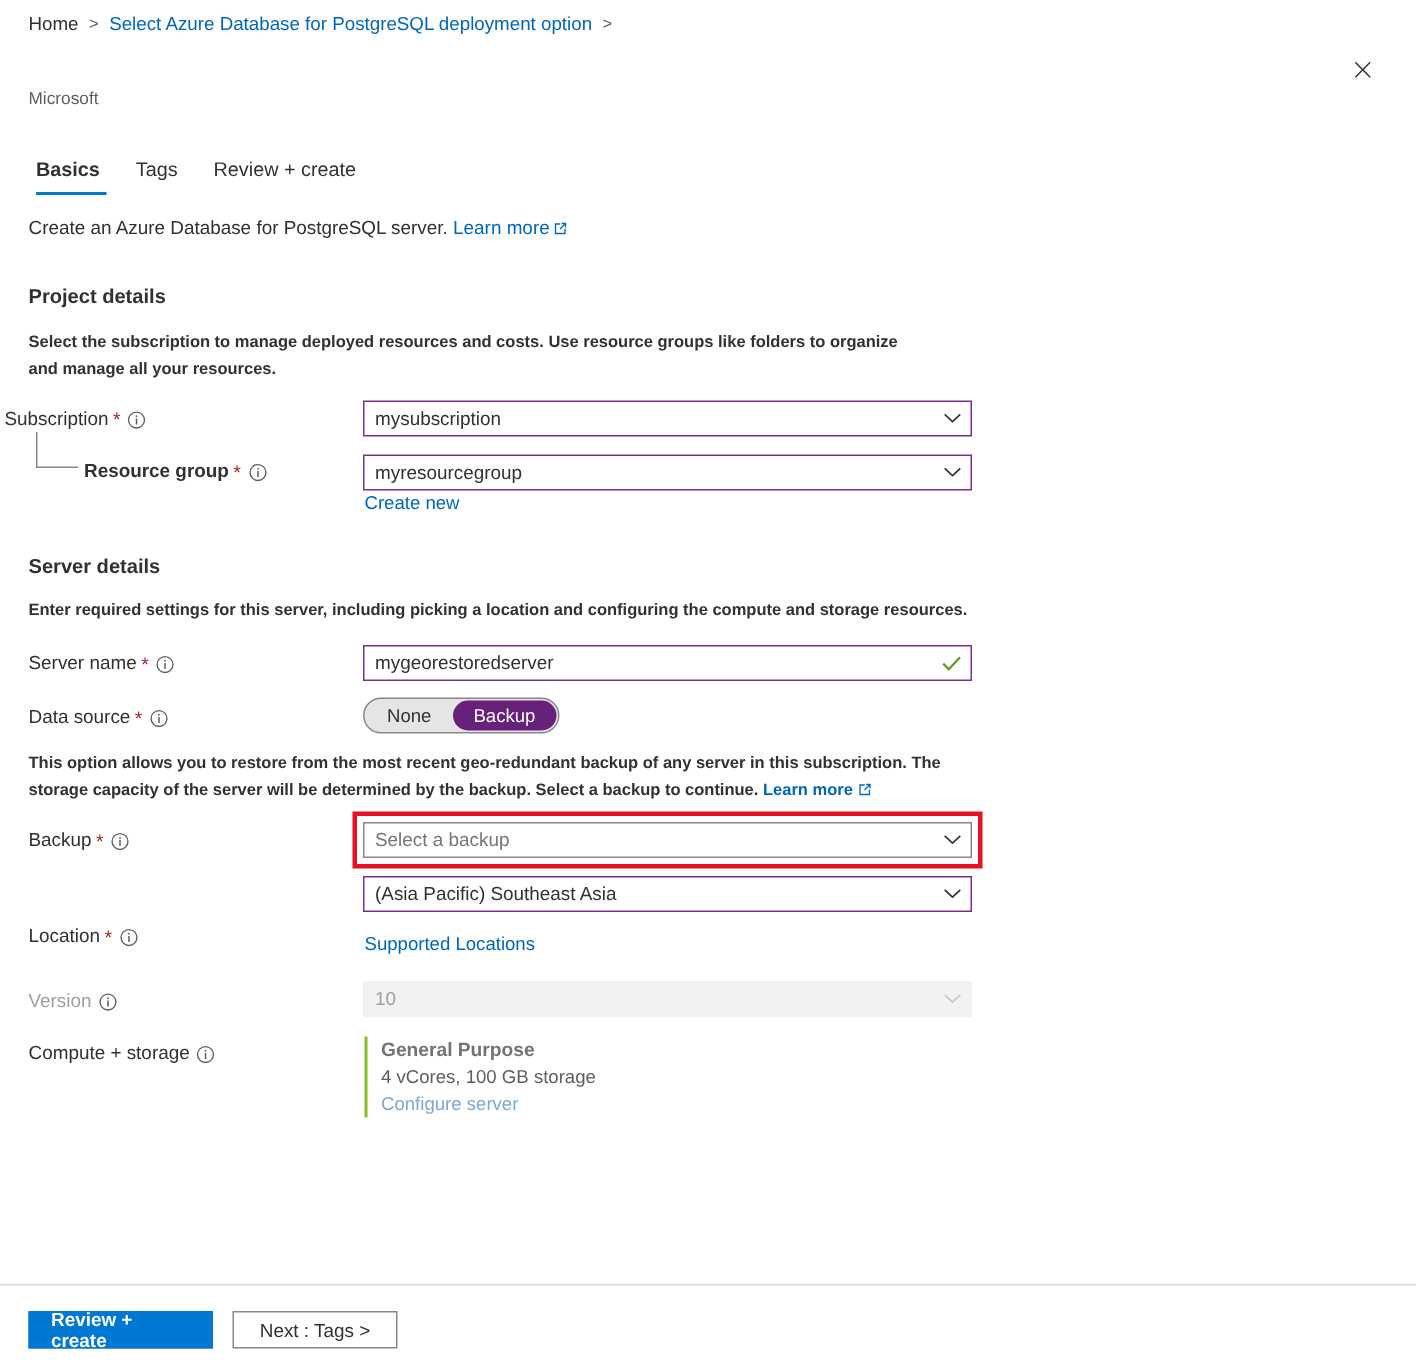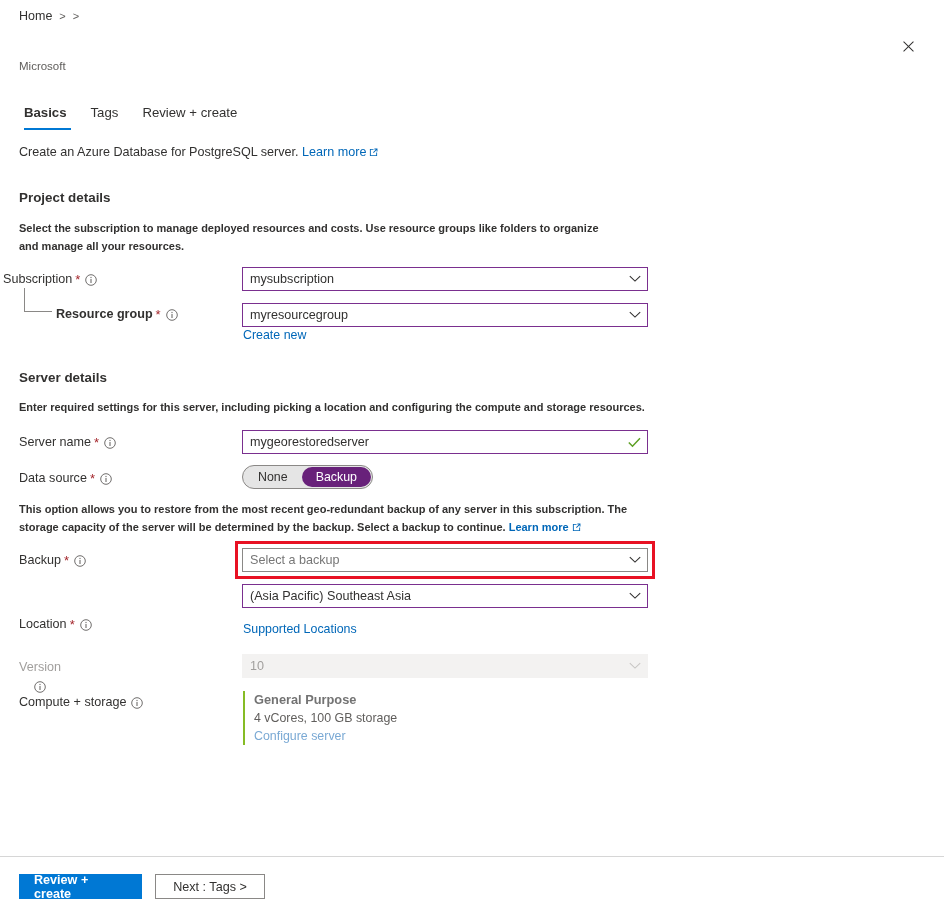--- a/index.html
+++ b/index.html
@@ -78,21 +78,21 @@
     font-size: 11px; line-height: 17.5px; color: #323130; font-weight: bold;
   }
 
   
   .fld-label {
     position: absolute;
     font-size: 12.6px; color: #323130; line-height: 17px;
     display: flex; align-items: center; gap: 5px;
     white-space: nowrap;
   }
-  .fld-label.dim { color: #a19f9d; flex-direction: column; }
+  .fld-label.dim { color: #a19f9d; }
   .req { color: #a4262c; font-size: 13px; margin-left: -2px; }
   .info-ico { display: inline-flex; align-items: center; cursor: pointer; }
 
   
   .tree-line {
     position: absolute;
     border-left: 1px solid #8a8886;
     border-bottom: 1px solid #8a8886;
   }
 
@@ -178,20 +178,21 @@
   }
 </style>
 </head>
 <body>
 
 <div class="page">
 
   <div class="breadcrumb">
     <span class="crumb-home">Home</span>
     <span class="crumb-sep">&gt;</span>
+    <span class="crumb-link">Select Azure Database for PostgreSQL deployment option</span>
     <span class="crumb-sep">&gt;</span>
   </div>
 
   <div class="subtitle">Microsoft</div>
 
   <div class="close-btn">
     <svg width="11" height="11" viewBox="0 0 11 11" aria-hidden="true">
       <path d="M0.9 0.2 L5.5 4.8 L10.1 0.2 L10.8 0.9 L6.2 5.5 L10.8 10.1 L10.1 10.8 L5.5 6.2 L0.9 10.8 L0.2 10.1 L4.8 5.5 L0.2 0.9 Z" fill="#323130"></path>
     </svg>
   </div>

